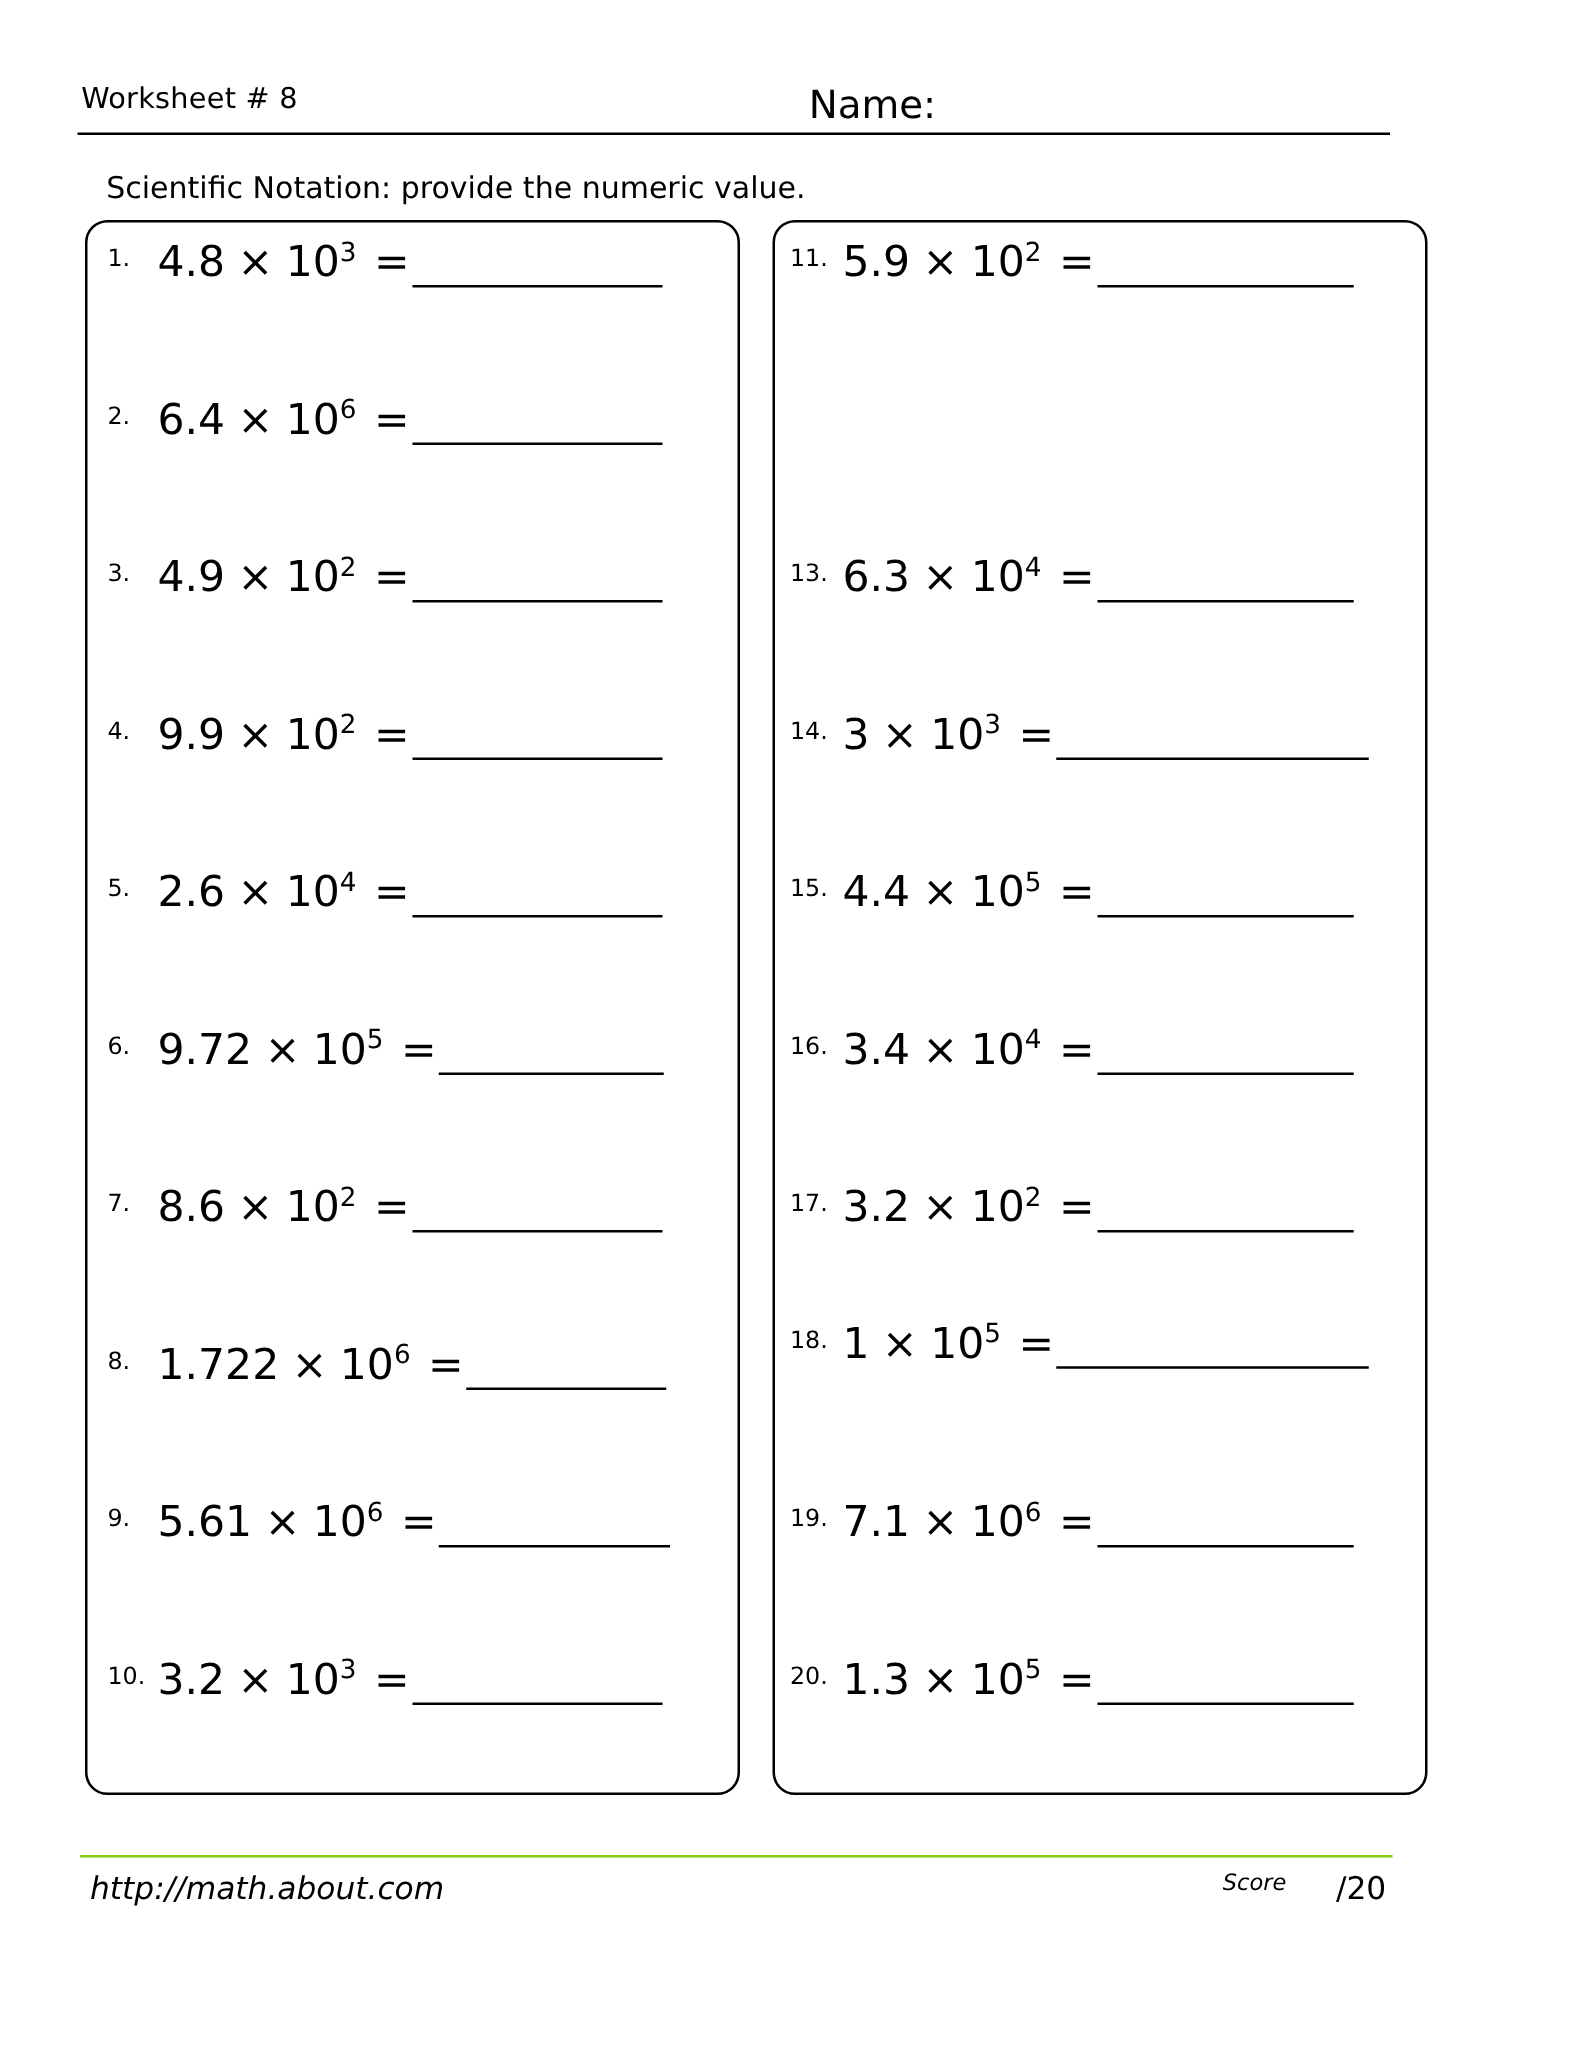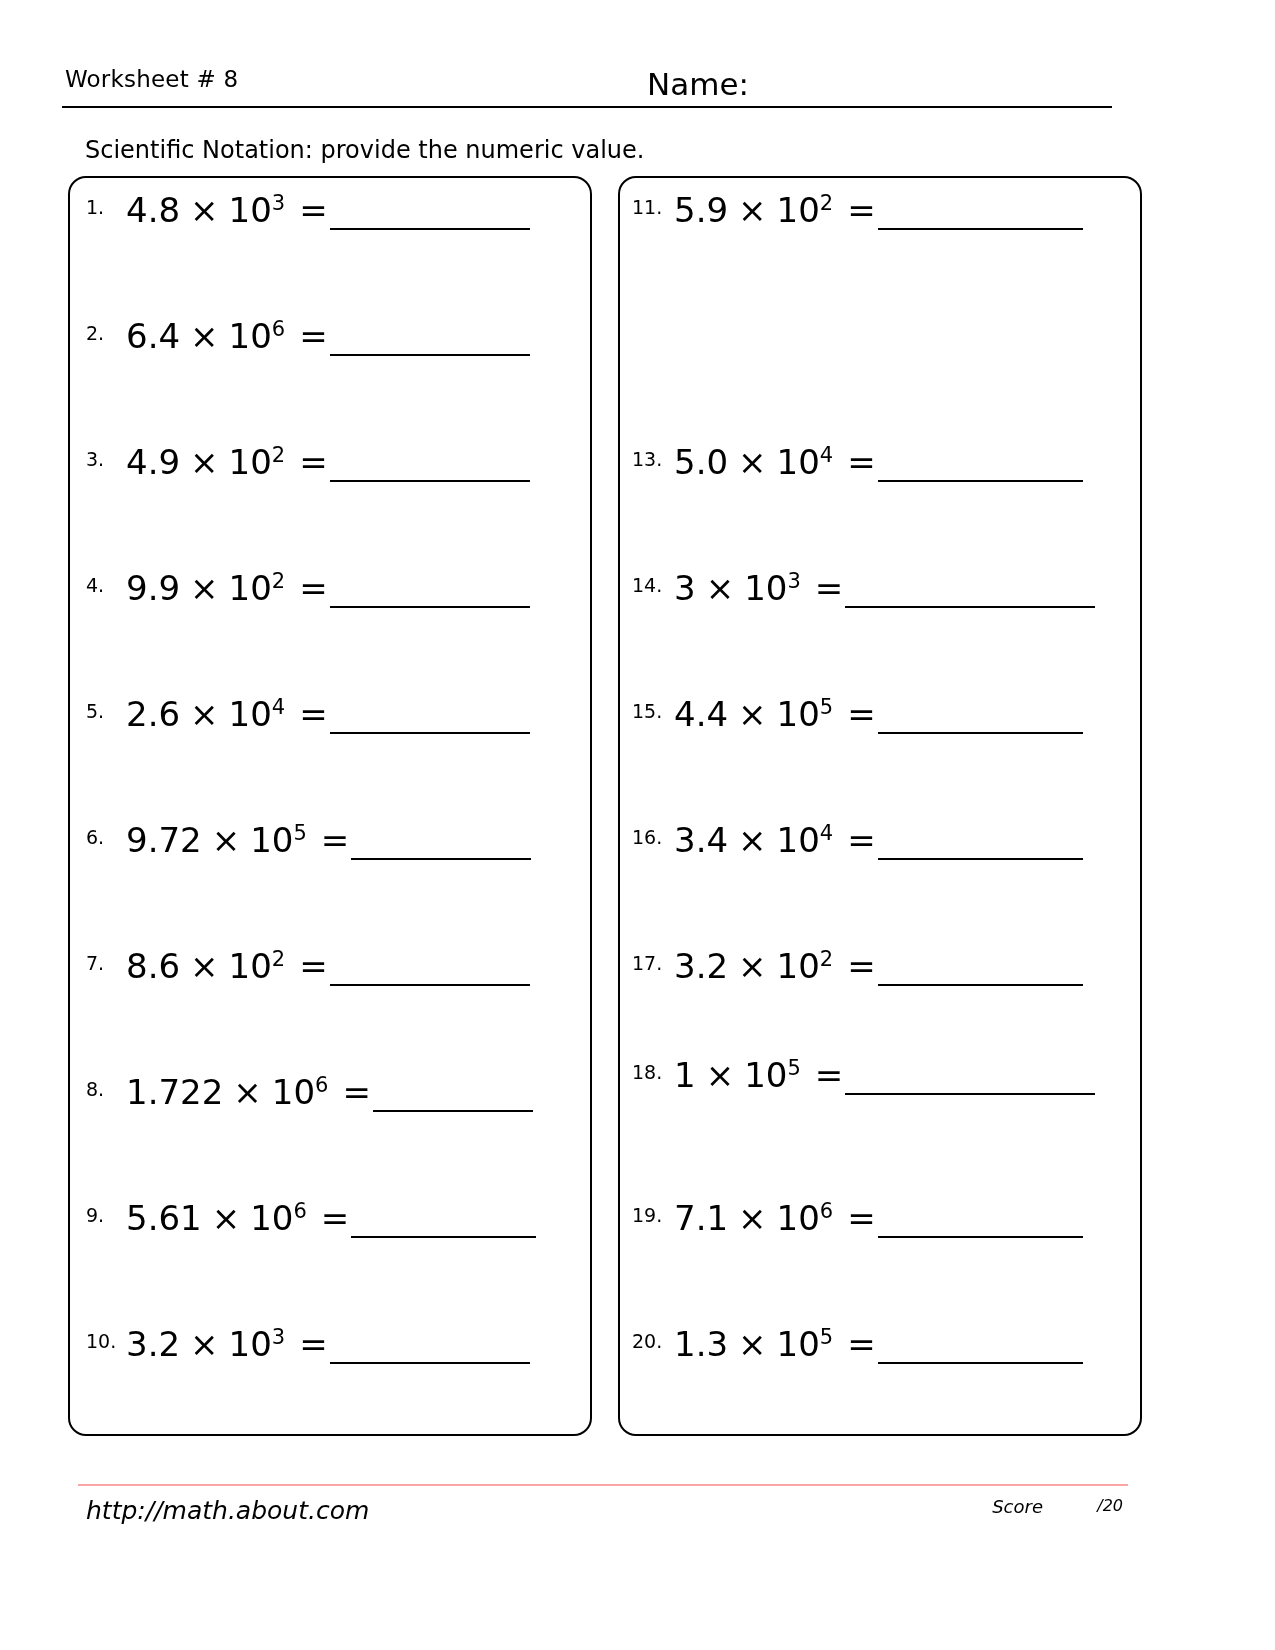--- a/index.html
+++ b/index.html
@@ -105,46 +105,45 @@
     display: inline-block;
     border-bottom: 2px solid #000;
     height: 28px;
     vertical-align: bottom;
     margin-left: 2px;
   }
 
   
   .footer {
     position: absolute;
-    left: 78px;
+    left: 64px;
     top: 1484px;
     width: 1050px;
-    border-top: 2px solid #fca5a5;
+    border-top: 2px solid #84cc16;
     height: 50px;
   }
   .footer-url {
     position: absolute;
     left: 8px;
     top: 10px;
     font-size: 25px;
     font-style: italic;
   }
   .footer-score {
     position: absolute;
     right: 85px;
     top: 10px;
     font-size: 18px;
     font-style: italic;
   }
   .footer-total {
     position: absolute;
     right: 5px;
     top: 10px;
-    font-size: 16px;
-    font-style: italic;
+    font-size: 25px;
   }
 </style>
 </head>
 <body>
 
 <div class="page">
 
   <div class="header">
     <span class="header-title">Worksheet # 8</span>
     <span class="header-name">Name:</span>
@@ -194,21 +193,21 @@
         <span class="expr"><span>3.2</span><span style="margin: 0px 10px;">×</span><span>10</span><sup>3</sup><span class="eq">=</span><span class="blank" style="width: 200px;"></span></span>
       </div>
     </div>
   <div class="col-box col-right" id="col-right">
       <div class="problem" style="top: 8px;">
         <span class="num">11.</span>
         <span class="expr"><span>5.9</span><span style="margin: 0px 10px;">×</span><span>10</span><sup>2</sup><span class="eq">=</span><span class="blank" style="width: 205px;"></span></span>
       </div>
       <div class="problem" style="top: 260px;">
         <span class="num">13.</span>
-        <span class="expr"><span>5.0</span><span style="margin: 0px 10px;">×</span><span>10</span><sup>4</sup><span class="eq">=</span><span class="blank" style="width: 205px;"></span></span>
+        <span class="expr"><span>6.3</span><span style="margin: 0px 10px;">×</span><span>10</span><sup>4</sup><span class="eq">=</span><span class="blank" style="width: 205px;"></span></span>
       </div>
       <div class="problem" style="top: 386px;">
         <span class="num">14.</span>
         <span class="expr"><span>3</span><span style="margin: 0px 10px;">×</span><span>10</span><sup>3</sup><span class="eq">=</span><span class="blank" style="width: 250px;"></span></span>
       </div>
       <div class="problem" style="top: 512px;">
         <span class="num">15.</span>
         <span class="expr"><span>4.4</span><span style="margin: 0px 10px;">×</span><span>10</span><sup>5</sup><span class="eq">=</span><span class="blank" style="width: 205px;"></span></span>
       </div>
       <div class="problem" style="top: 638px;">

